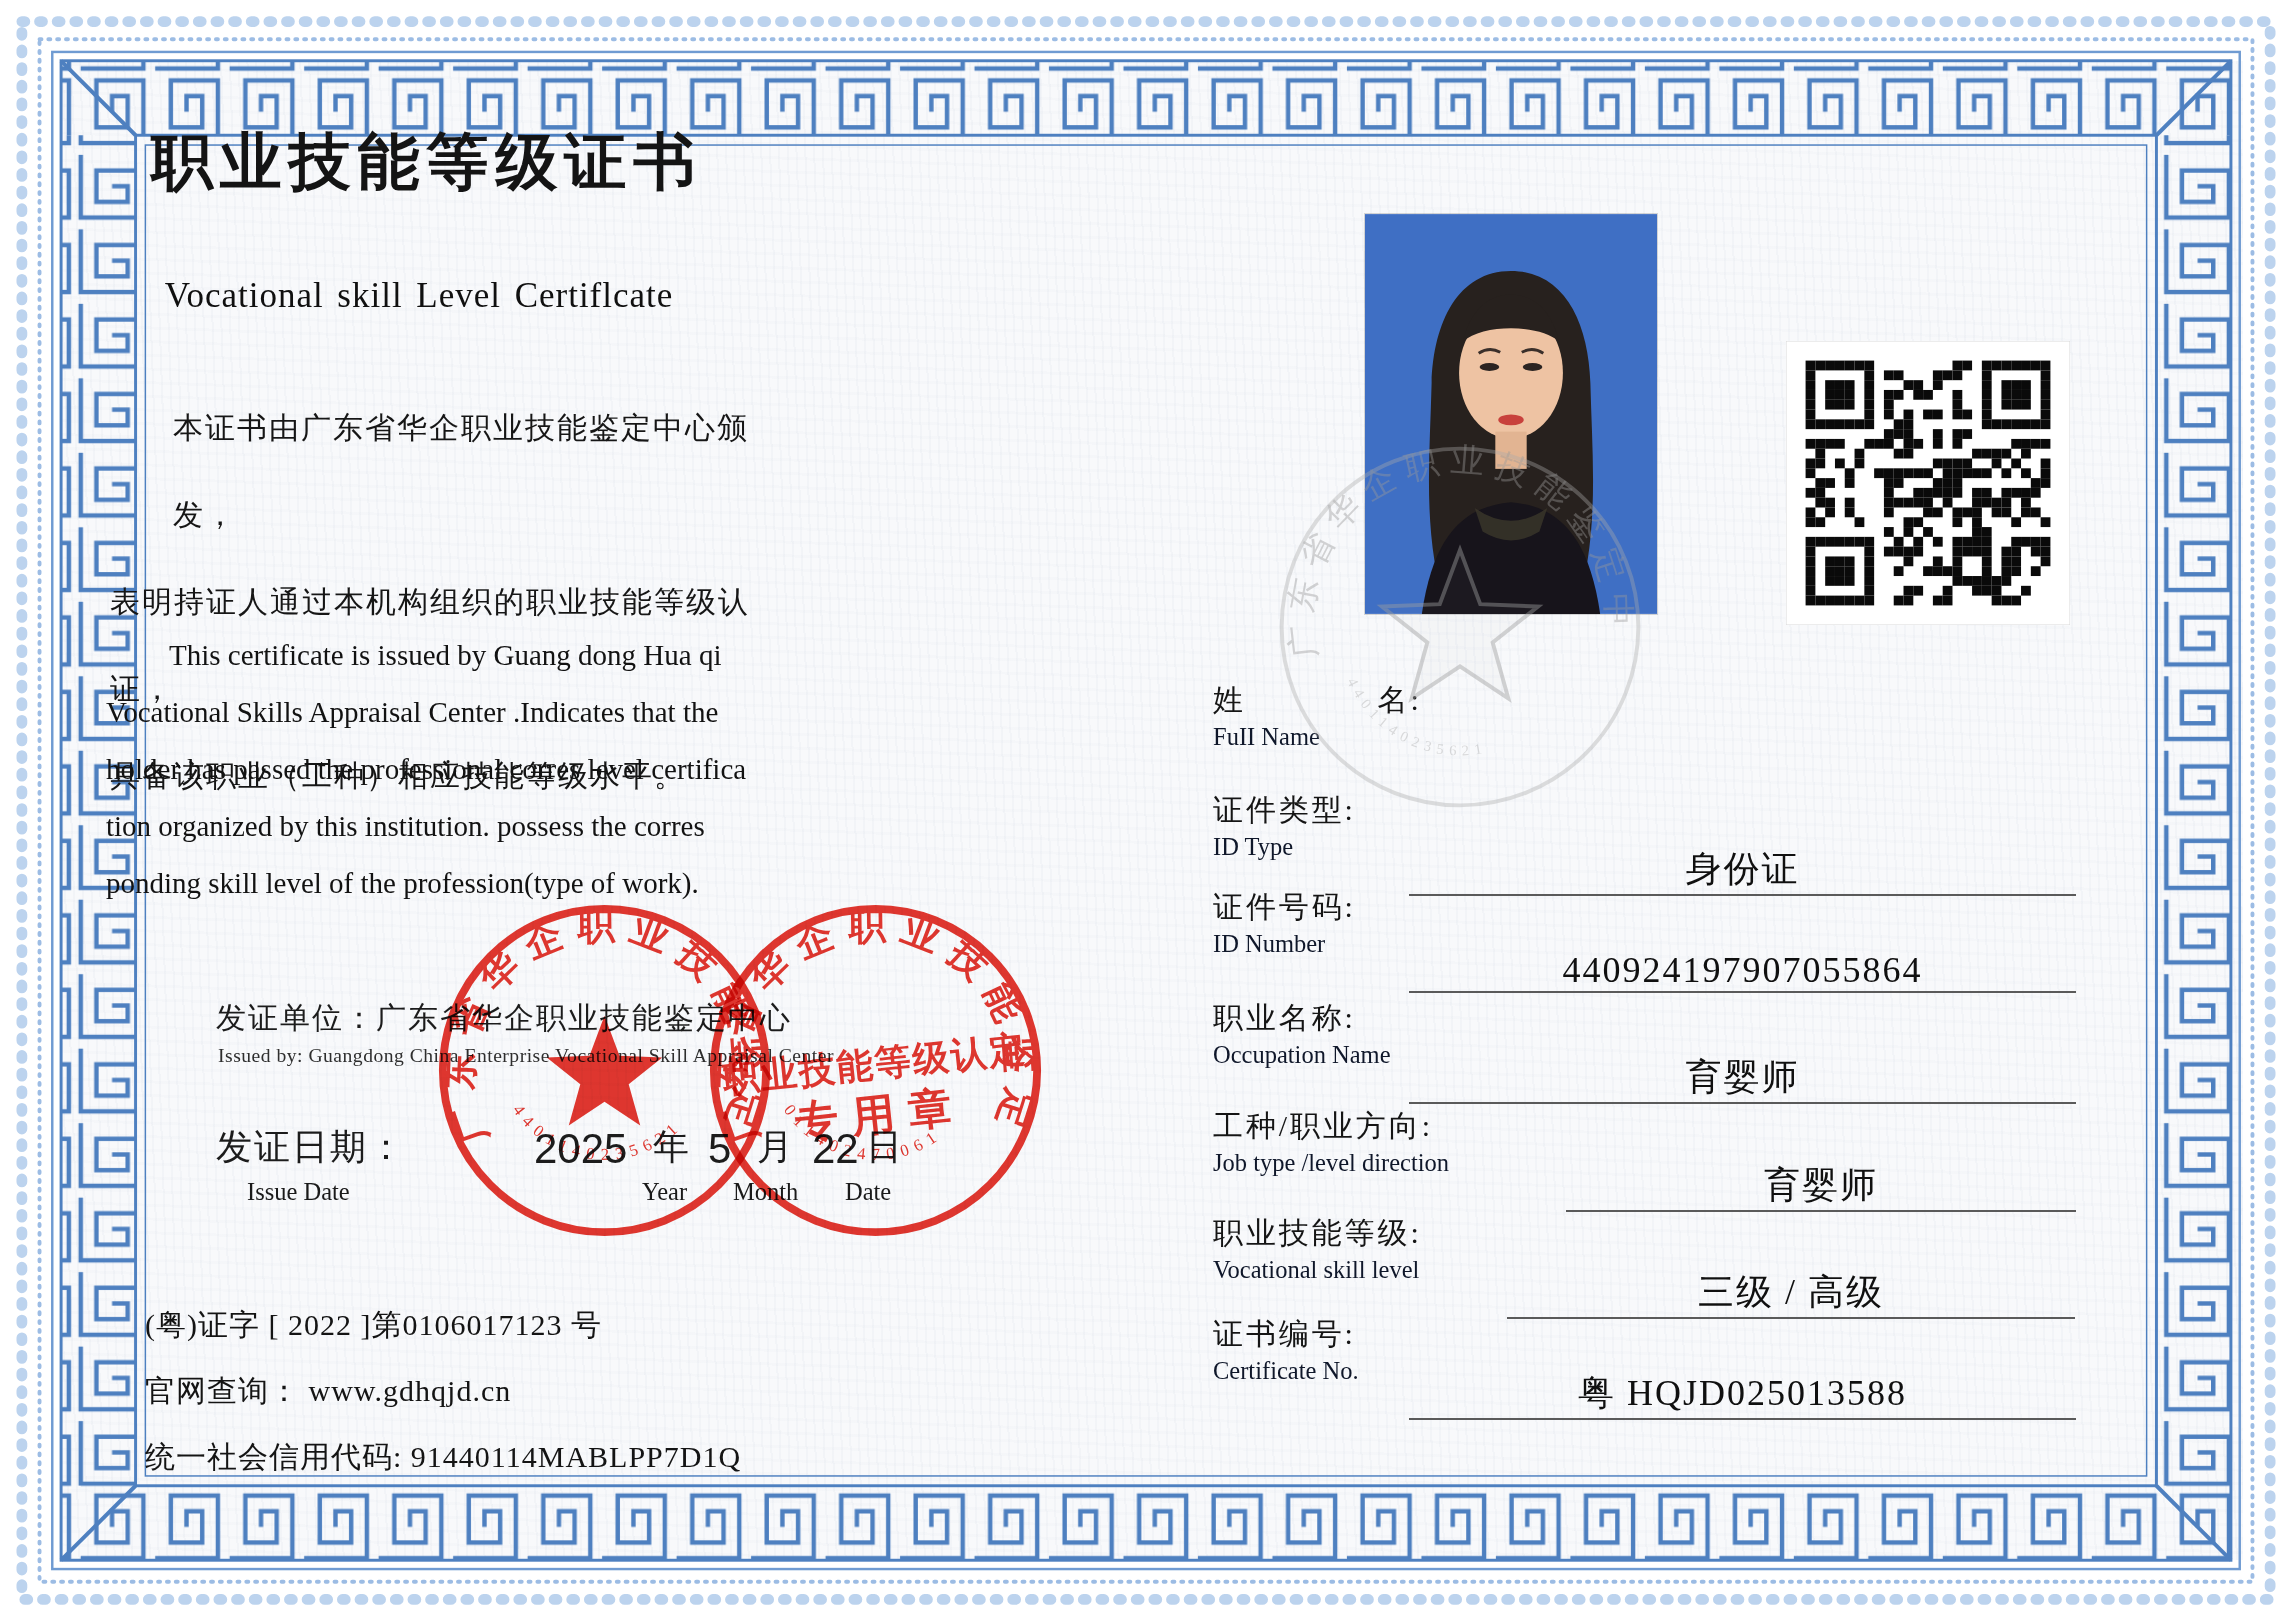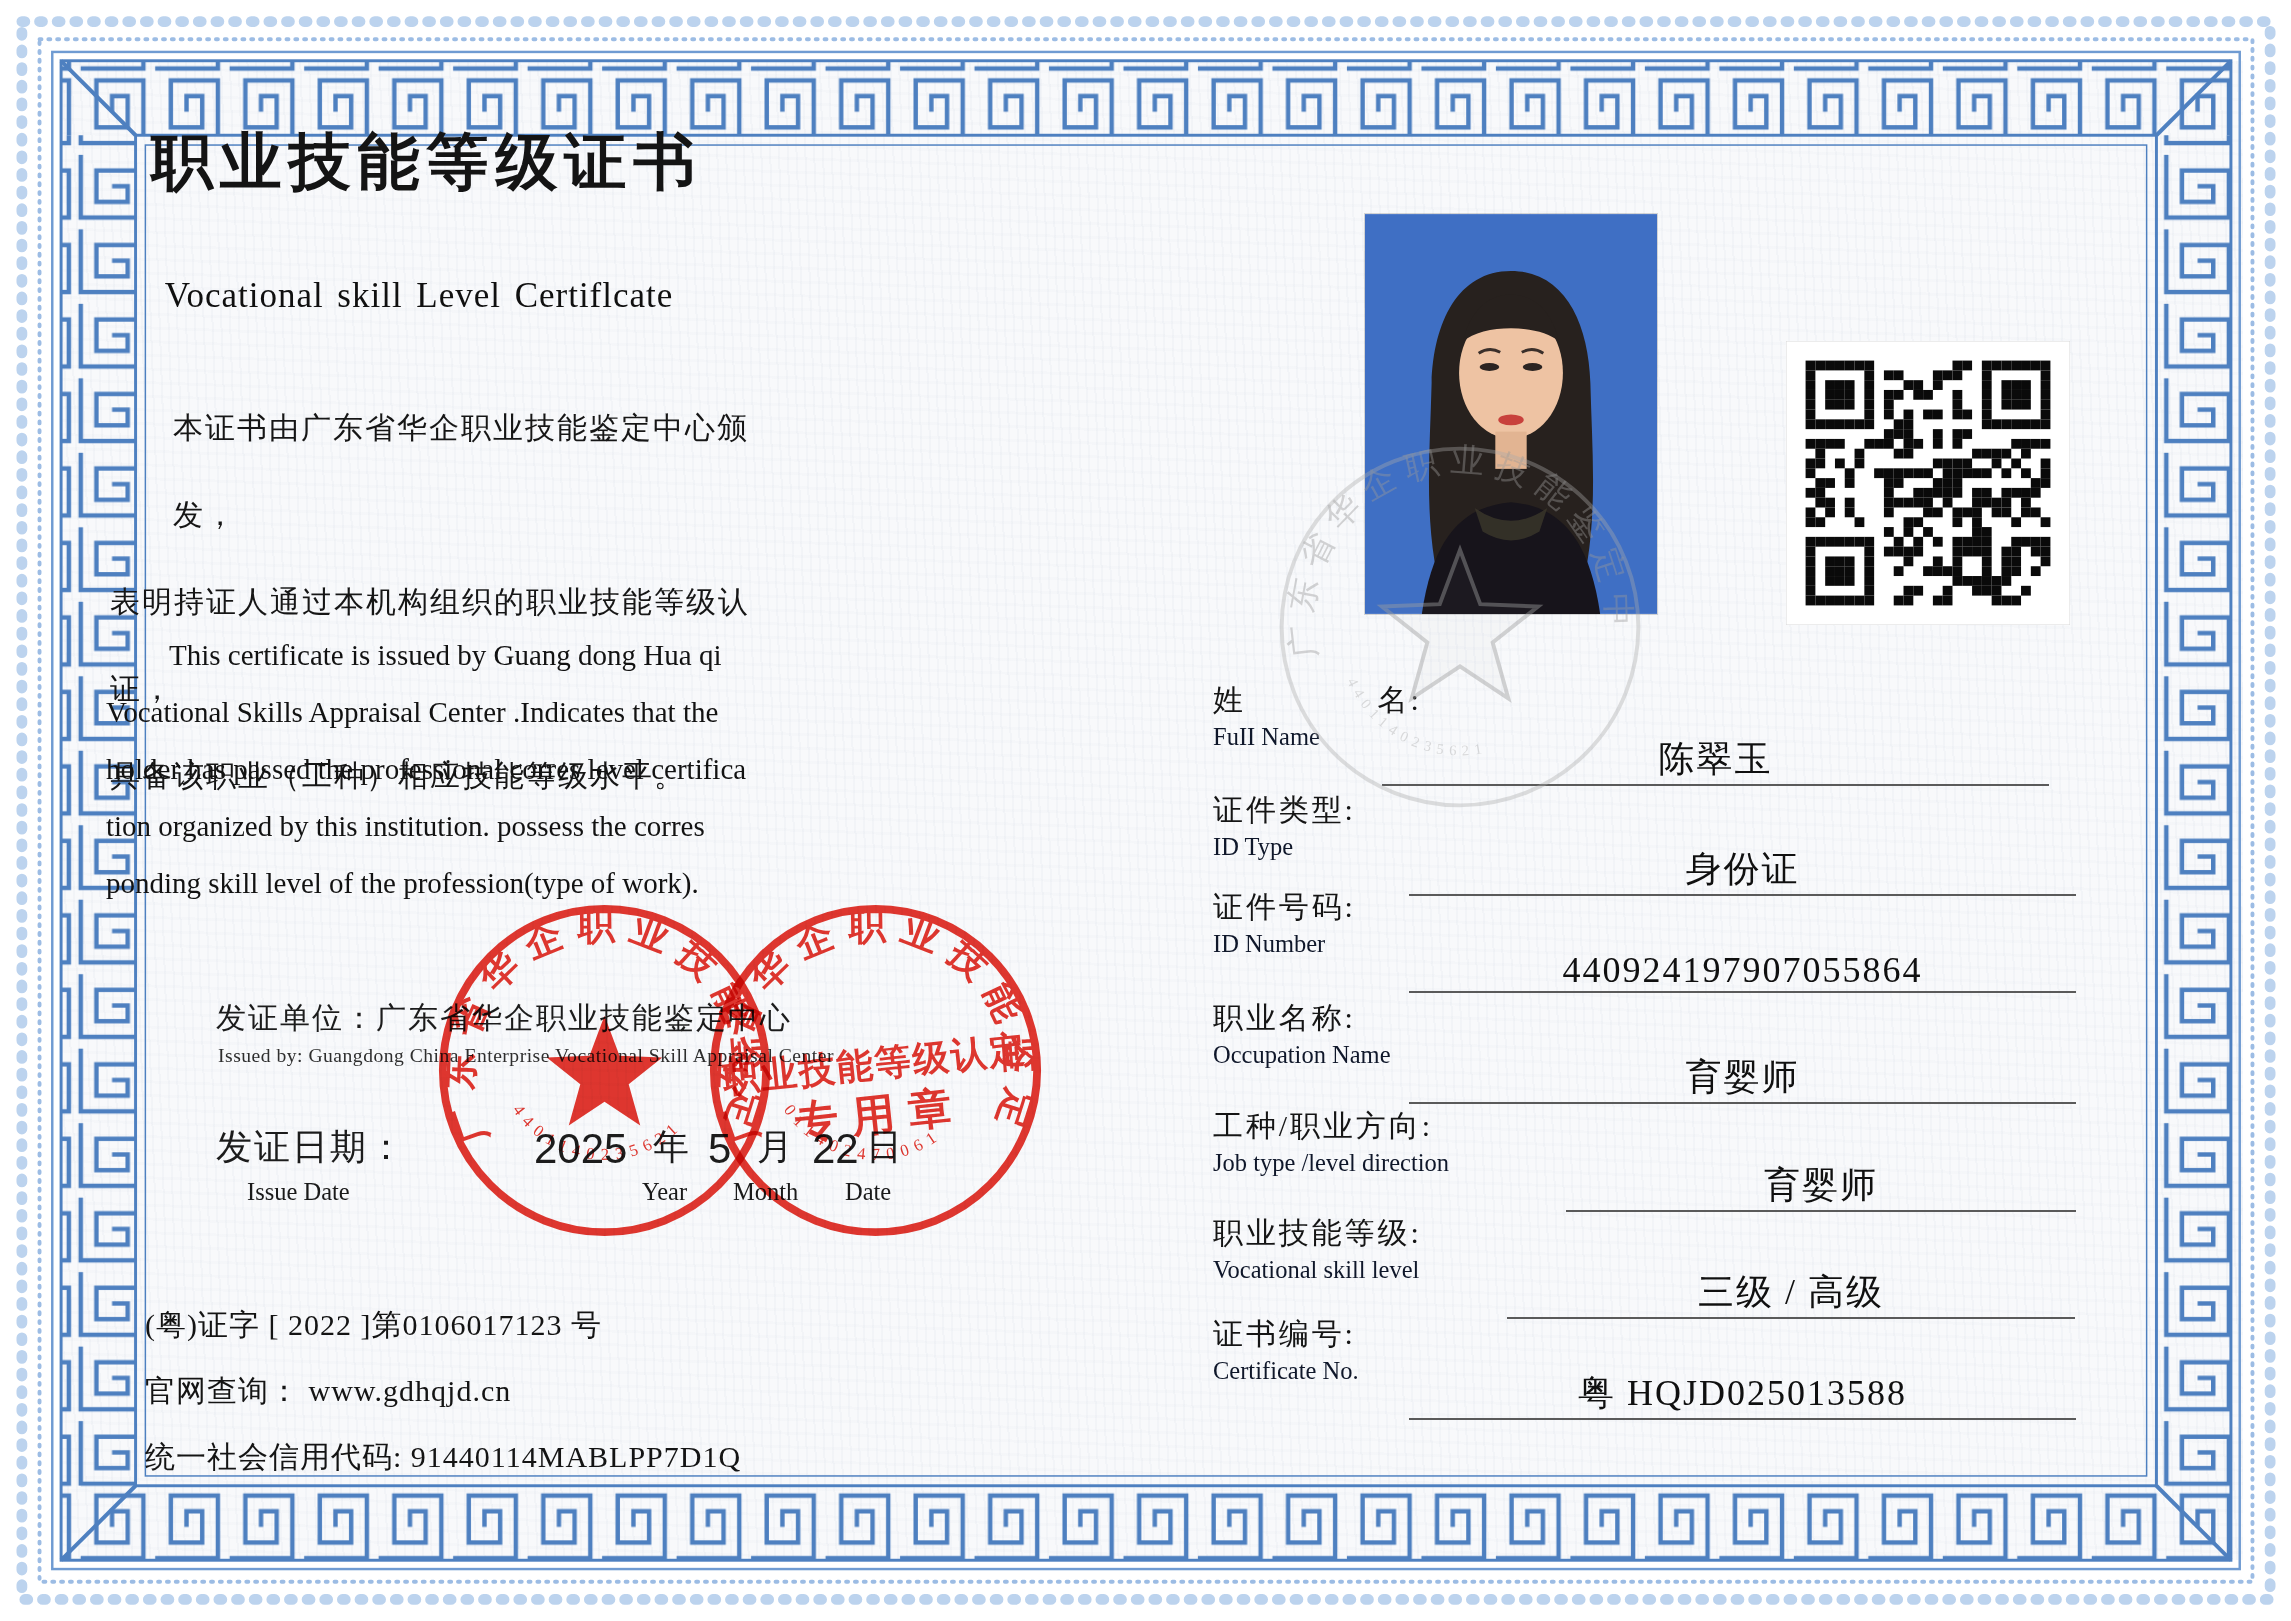--- a/index.html
+++ b/index.html
@@ -435,21 +435,20 @@
       <rect x="60" y="260" width="10" height="10" fill="#0a0a0a"></rect>
       <rect x="70" y="260" width="10" height="10" fill="#0a0a0a"></rect>
       <rect x="80" y="260" width="10" height="10" fill="#0a0a0a"></rect>
     </svg>
 
   <div class="frow" style="top:680px;">
     <div class="lab">
         <div class="zh">姓　　　　名:</div>
       <div class="en">FuII Name</div>
       </div>
-    <div class="val" style="left:169px;">陈翠玉</div>
   </div>
   <div class="frow" style="top:790px;">
     <div class="lab">
         <div class="zh">证件类型:</div>
       <div class="en">ID Type</div>
       </div>
     <div class="val">身份证</div>
   </div>
   <div class="frow" style="top:887px;">
     <div class="lab">

